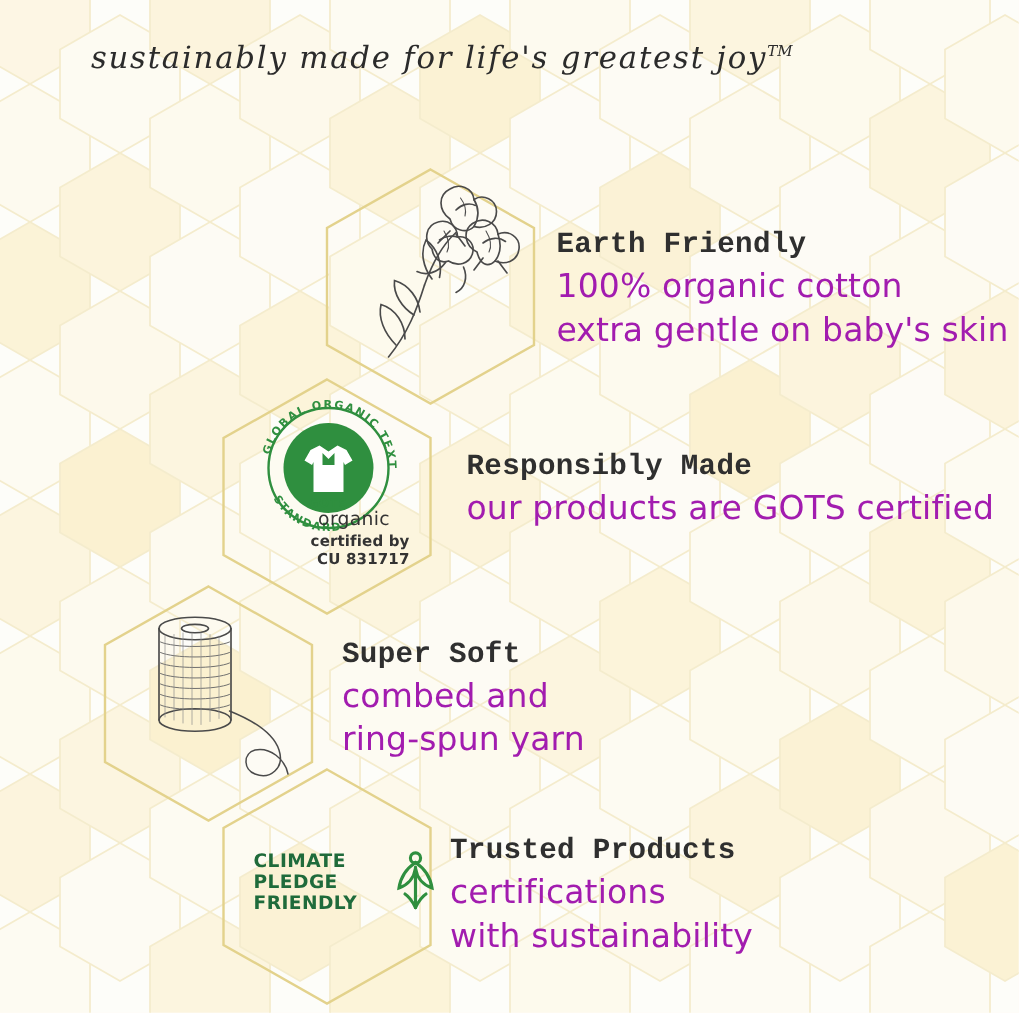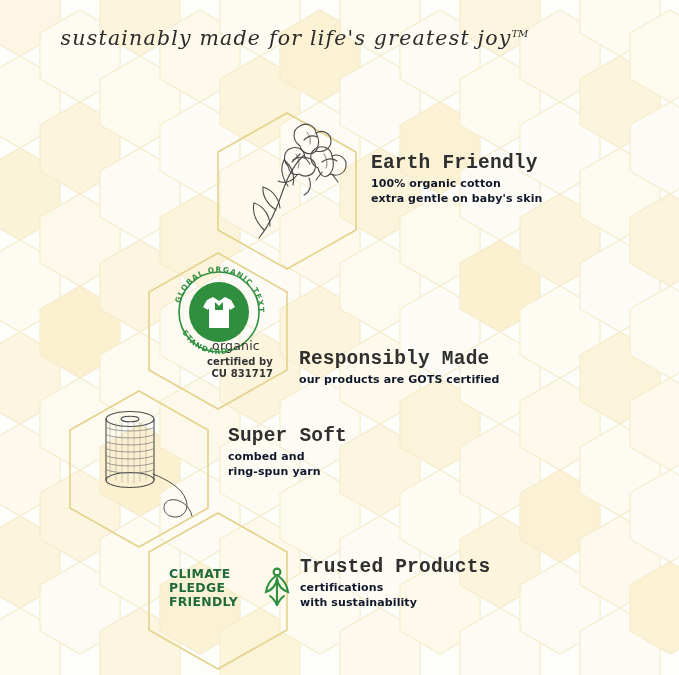--- a/index.html
+++ b/index.html
@@ -38,26 +38,25 @@
     font-family:Liberation Mono, monospace;
     font-weight:bold;
     color:#2f2f2f;
     font-size:19.5px;
     letter-spacing:.2px;
     white-space:nowrap;
     margin-bottom:3px;
   }
   .t-line{
     font-family:"DejaVu Sans", sans-serif;
-    color:#0f172a;
-    font-size:11px;
+    color:#a21caf;
+    font-size:22px;
     letter-spacing:.1px;
     white-space:nowrap;
     line-height:1.32;
-    font-weight:bold;
   }
 
   
   .hexcell{position:absolute;}
   .hexcell svg{display:block;}
 
   .gots-caption{
     position:absolute;
     text-align:center;
     font-family:"DejaVu Sans", sans-serif;
@@ -272,21 +271,21 @@
           <textPath href="#arcBot" startOffset="16%">STANDARD</textPath>
         </text>
         <text x="54" y="80" text-anchor="middle" font-family="DejaVu Sans, sans-serif" font-size="7.6" font-weight="bold" fill="#2f8f3f" letter-spacing="0.8">GOTS</text>
       </svg>
     </div>
 
     <div class="gots-caption gots-organic" style="left:182px;top:338px;width:108px;">organic</div>
     <div class="gots-caption gots-small" style="left:165px;top:356px;width:108px;">certified by</div>
     <div class="gots-caption gots-small" style="left:165px;top:368px;width:108px;">CU 831717</div>
 
-    <div class="txtblock" style="left:299px;top:300px;margin-top:48px;">
+    <div class="txtblock" style="left:311px;top:300px;">
       <div class="t-title">Responsibly Made</div>
       <div class="t-line">our products are GOTS certified</div>
     </div>
   </div>
 
   <div class="row">
     <div class="hexcell" style="left:64px;top:388px;">
       <svg width="150" height="162" viewBox="0 0 150 162">
         <polygon points="75,3 144,42 144,120 75,159 6,120 6,42" fill="none" stroke="#e3d28c" stroke-width="1.6"></polygon>
         <g stroke="#4a4a4a" fill="none" stroke-width="1.1" stroke-linecap="round">

